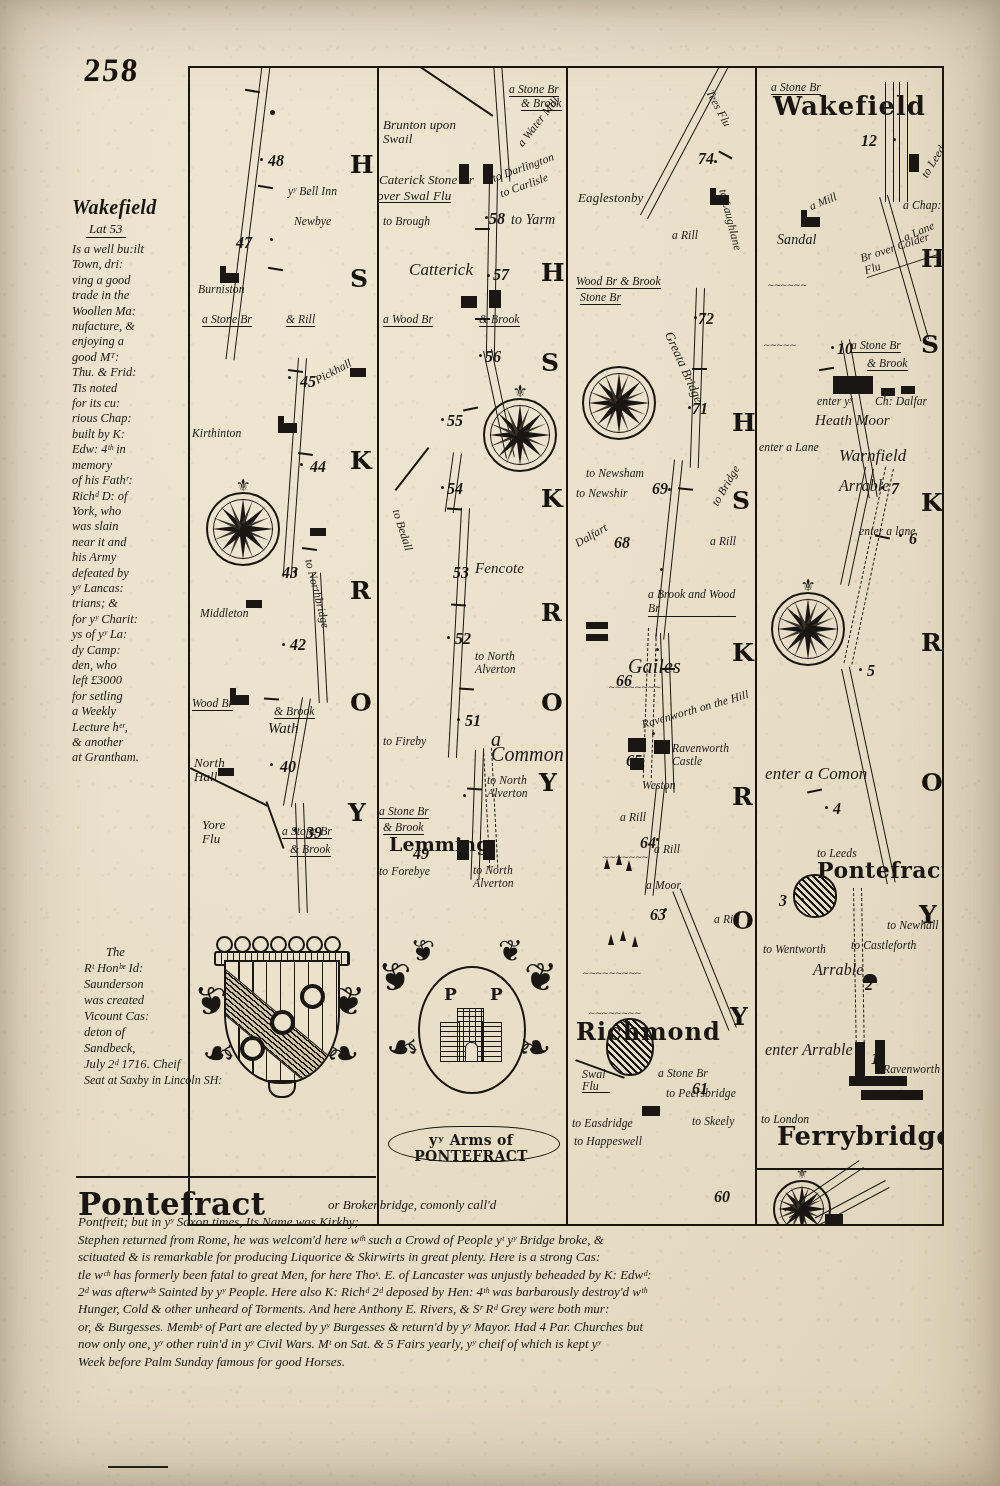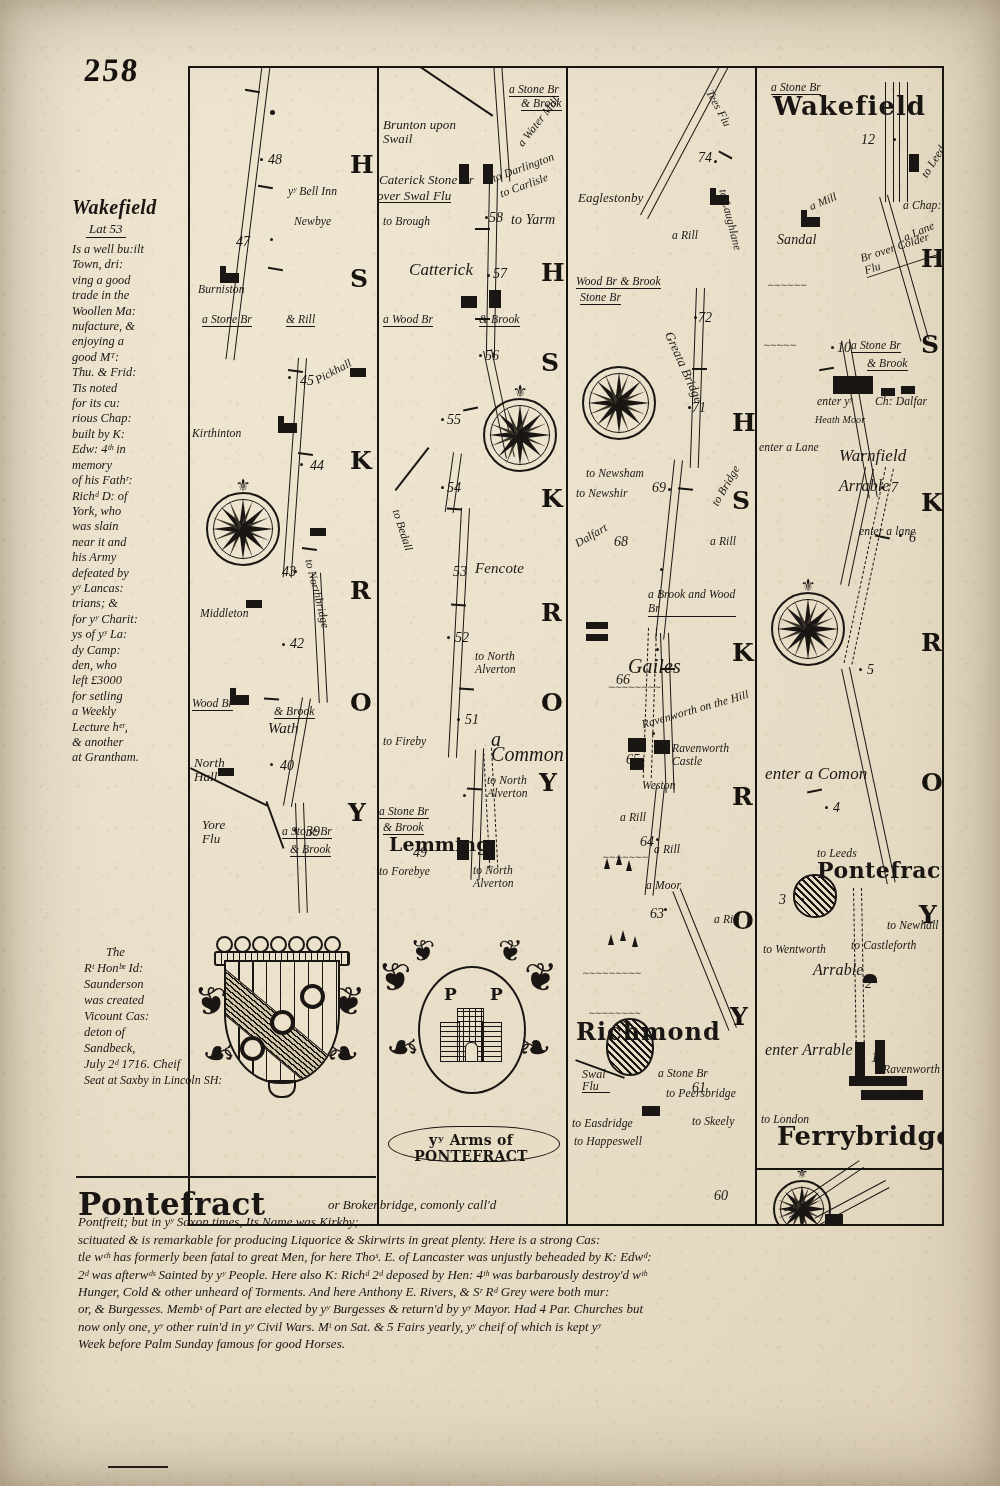--- a/index.html
+++ b/index.html
@@ -41,21 +41,21 @@
   
   #frame{position:absolute;left:188px;top:66px;width:756px;height:1160px;
     border:2px solid #181410;box-sizing:border-box;}
   .colrule{position:absolute;top:0;bottom:0;width:2px;background:#181410;}
   .strip{position:absolute;top:0;width:189px;height:100%;overflow:hidden;}
 
   
   .strip .lbl{position:absolute;font-style:italic;font-size:11.6px;white-space:nowrap;
     line-height:12px;letter-spacing:.1px;}
   .strip .lbl.u{border-bottom:1px solid #1a1613;}
-  .strip .num{position:absolute;font-style:italic;font-size:14px;font-weight:400;}
+  .strip .num{position:absolute;font-style:italic;font-size:16px;font-weight:700;}
 
   
   .road{position:absolute;background:transparent;border-left:1.6px solid #1a1613;
     border-right:1.6px solid #1a1613;width:7px;transform-origin:top center;}
   .road.dash{border-left-style:dashed;border-right-style:dashed;}
   .tick{position:absolute;height:1.6px;background:#1a1613;width:15px;}
   .dot{position:absolute;width:3px;height:3px;border-radius:50%;background:#1a1613;}
 
   
   .rose{position:absolute;width:74px;height:74px;}
@@ -556,21 +556,21 @@
       <div class="lbl" style="left:158px;top:86px;transform:rotate(-58deg);">to Leeds</div>
       <div class="lbl" style="left:146px;top:132px;">a Chap:</div>
       <div class="lbl" style="left:146px;top:158px;transform:rotate(-24deg);">a Lane</div>
       <div class="lbl" style="left:20px;top:166px;font-size:14px;">Sandal</div>
       <div class="lbl" style="left:52px;top:128px;transform:rotate(-22deg);">a Mill</div>
       <div class="lbl u" style="left:104px;top:172px;transform:rotate(-18deg);width:76px;white-space:normal;line-height:13px;">Br over Colder Flu</div>
       <div class="lbl u" style="left:94px;top:272px;">a Stone Br</div>
       <div class="lbl u" style="left:110px;top:290px;">&amp; Brook</div>
       <div class="lbl" style="left:60px;top:328px;">enter yʸ</div>
       <div class="lbl" style="left:118px;top:328px;">Ch: Dalfar</div>
-      <div class="lbl" style="left:58px;top:346px;font-size:10px;">Heath Moor</div>
+      <div class="lbl" style="left:58px;top:346px;font-size:15px;">Heath Moor</div>
       <div class="lbl" style="left:82px;top:382px;font-size:17px;">Warnfield</div>
       <div class="lbl" style="left:82px;top:412px;font-size:16px;">Arrable</div>
       <div class="lbl" style="left:2px;top:374px;">enter a Lane</div>
       <div class="lbl" style="left:102px;top:458px;">enter a lane</div>
       <div class="lbl" style="left:8px;top:700px;font-size:17px;">enter a Comon</div>
       <div class="lbl" style="left:60px;top:780px;">to Leeds</div>
       <div class="lbl" style="left:60px;top:796px;font-family:'DejaVu Serif',serif;font-style:normal;font-weight:700;font-size:22px;letter-spacing:.5px;">Pontefract</div>
       <div class="lbl" style="left:130px;top:852px;">to Newhall</div>
       <div class="lbl" style="left:6px;top:876px;">to Wentworth</div>
       <div class="lbl" style="left:94px;top:872px;">to Castleforth</div>
@@ -713,20 +713,21 @@
     </div>
     <div class="scroll"></div>
     <div class="scrolltxt">yʸ Arms of PONTEFRACT</div>
   </div>
 
   <div id="botrule1"></div>
   <div id="pontHead">Pontefract</div>
   <div id="pontBody">
     <div class="ln" style="margin-left:250px;">or Brokenbridge, comonly call'd</div>
     <div class="ln">Pontfreit; but in yʸ Saxon times, Its Name was Kirkby;</div>
+    <div class="ln">Stephen returned from Rome, he was welcom'd here wᵗʰ such a Crowd of People yᵗ yʸ Bridge broke, &amp;</div>
     <div class="ln">scituated &amp; is remarkable for producing Liquorice &amp; Skirwirts in great plenty. Here is a strong Cas:</div>
     <div class="ln">tle wᶜʰ has formerly been fatal to great Men, for here Thoˢ. E. of Lancaster was unjustly beheaded by K: Edwᵈ:</div>
     <div class="ln">2ᵈ was afterwᵈˢ Sainted by yʸ People. Here also K: Richᵈ 2ᵈ deposed by Hen: 4ᵗʰ was barbarously destroy'd wᵗʰ</div>
     <div class="ln">Hunger, Cold &amp; other unheard of Torments. And here Anthony E. Rivers, &amp; Sʳ Rᵈ Grey were both mur:</div>
     <div class="ln">or, &amp; Burgesses. Membˢ of Part are elected by yʸ Burgesses &amp; return'd by yʸ Mayor. Had 4 Par. Churches but</div>
     <div class="ln">now only one, yʸ other ruin'd in yʸ Civil Wars. Mᵗ on Sat. &amp; 5 Fairs yearly, yʸ cheif of which is kept yʸ</div>
     <div class="ln">Week before Palm Sunday famous for good Horses.</div>
   </div>
   <div id="endrule"></div>
 

